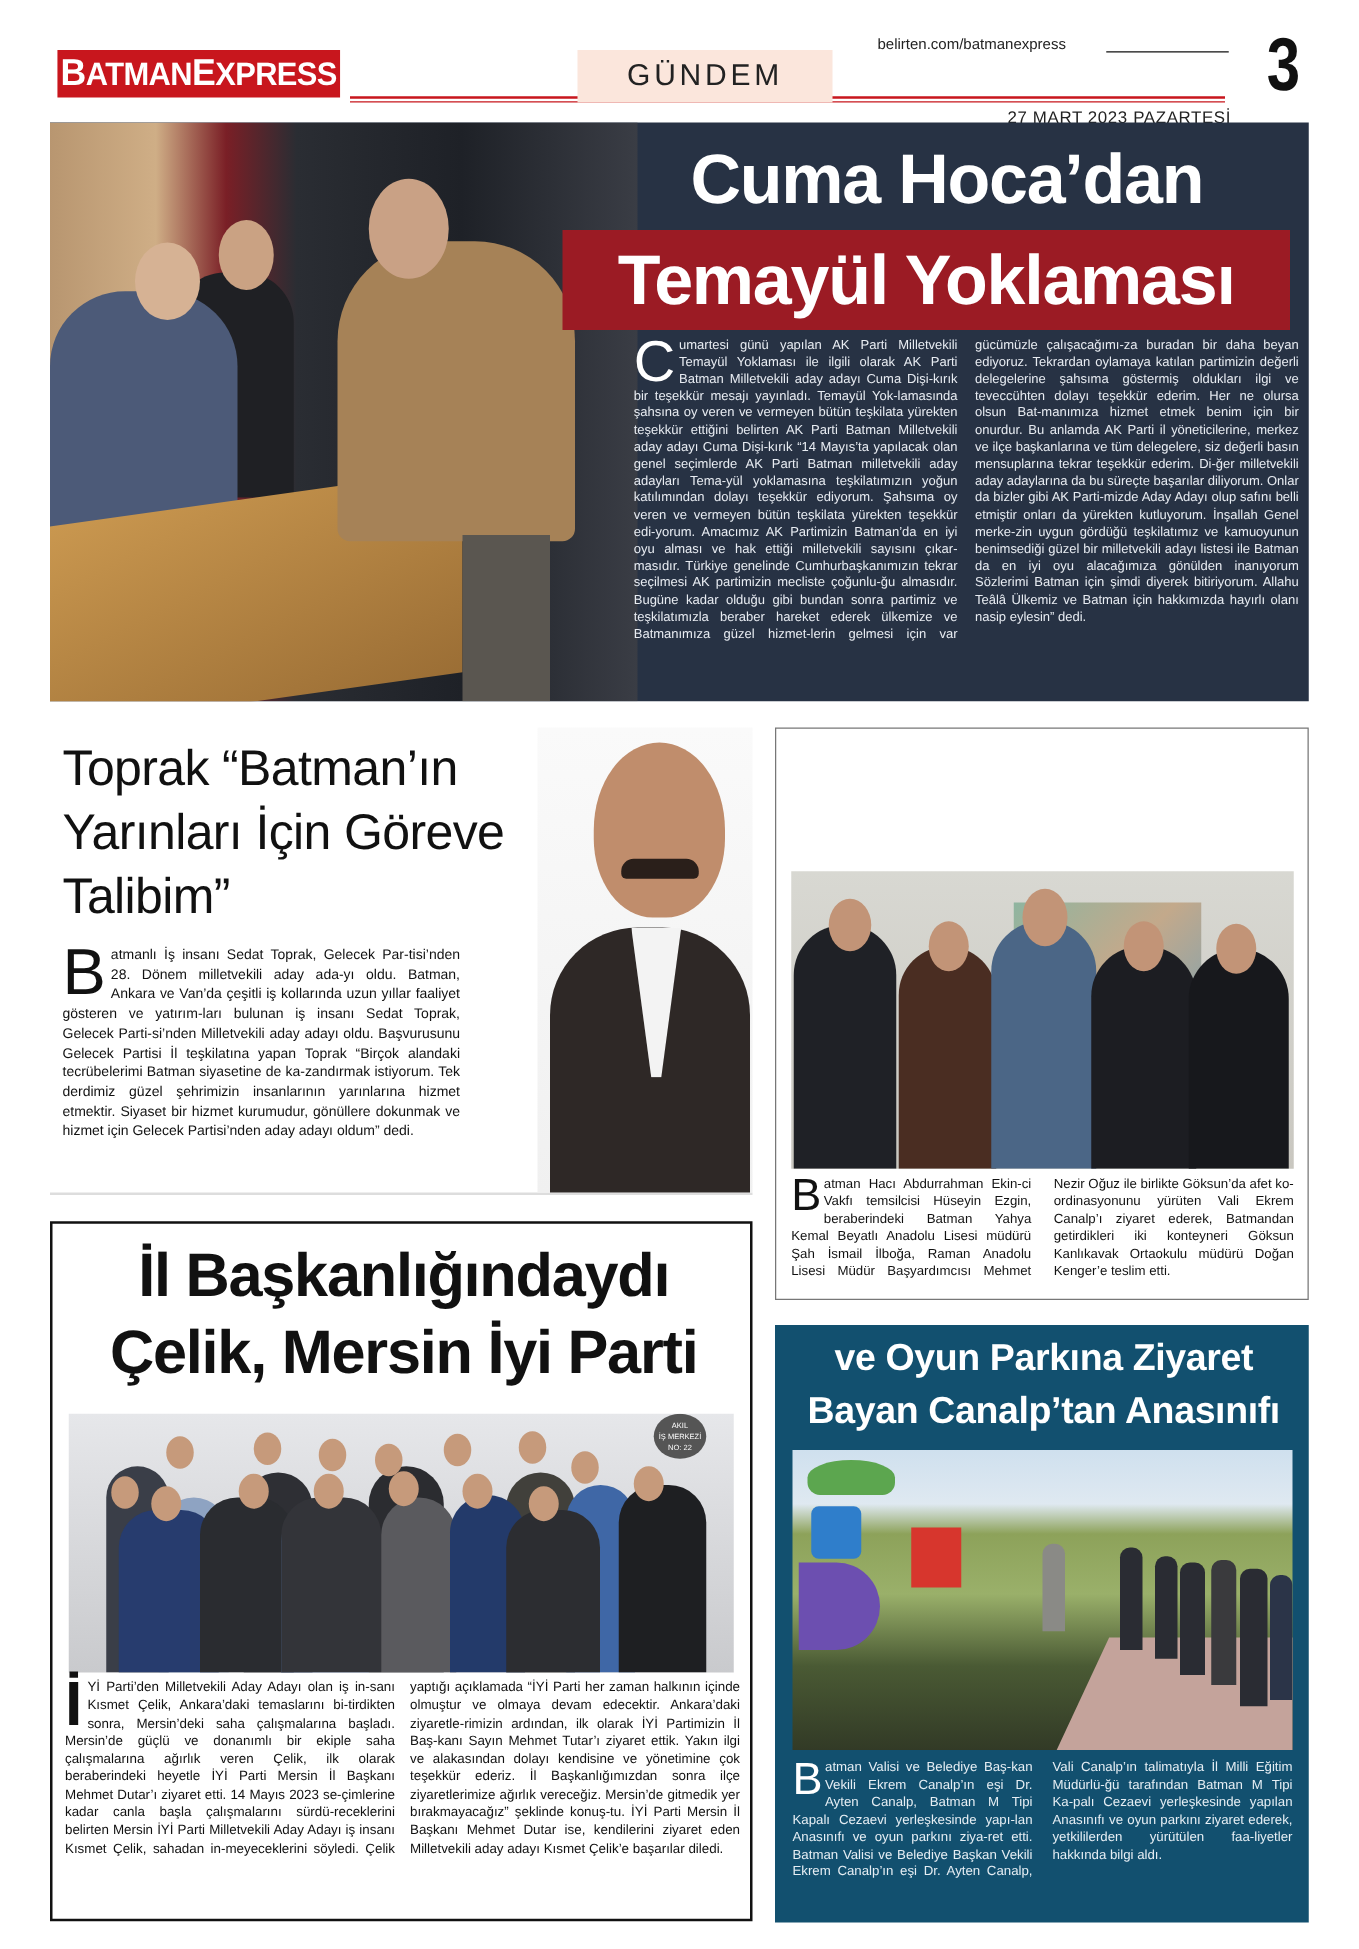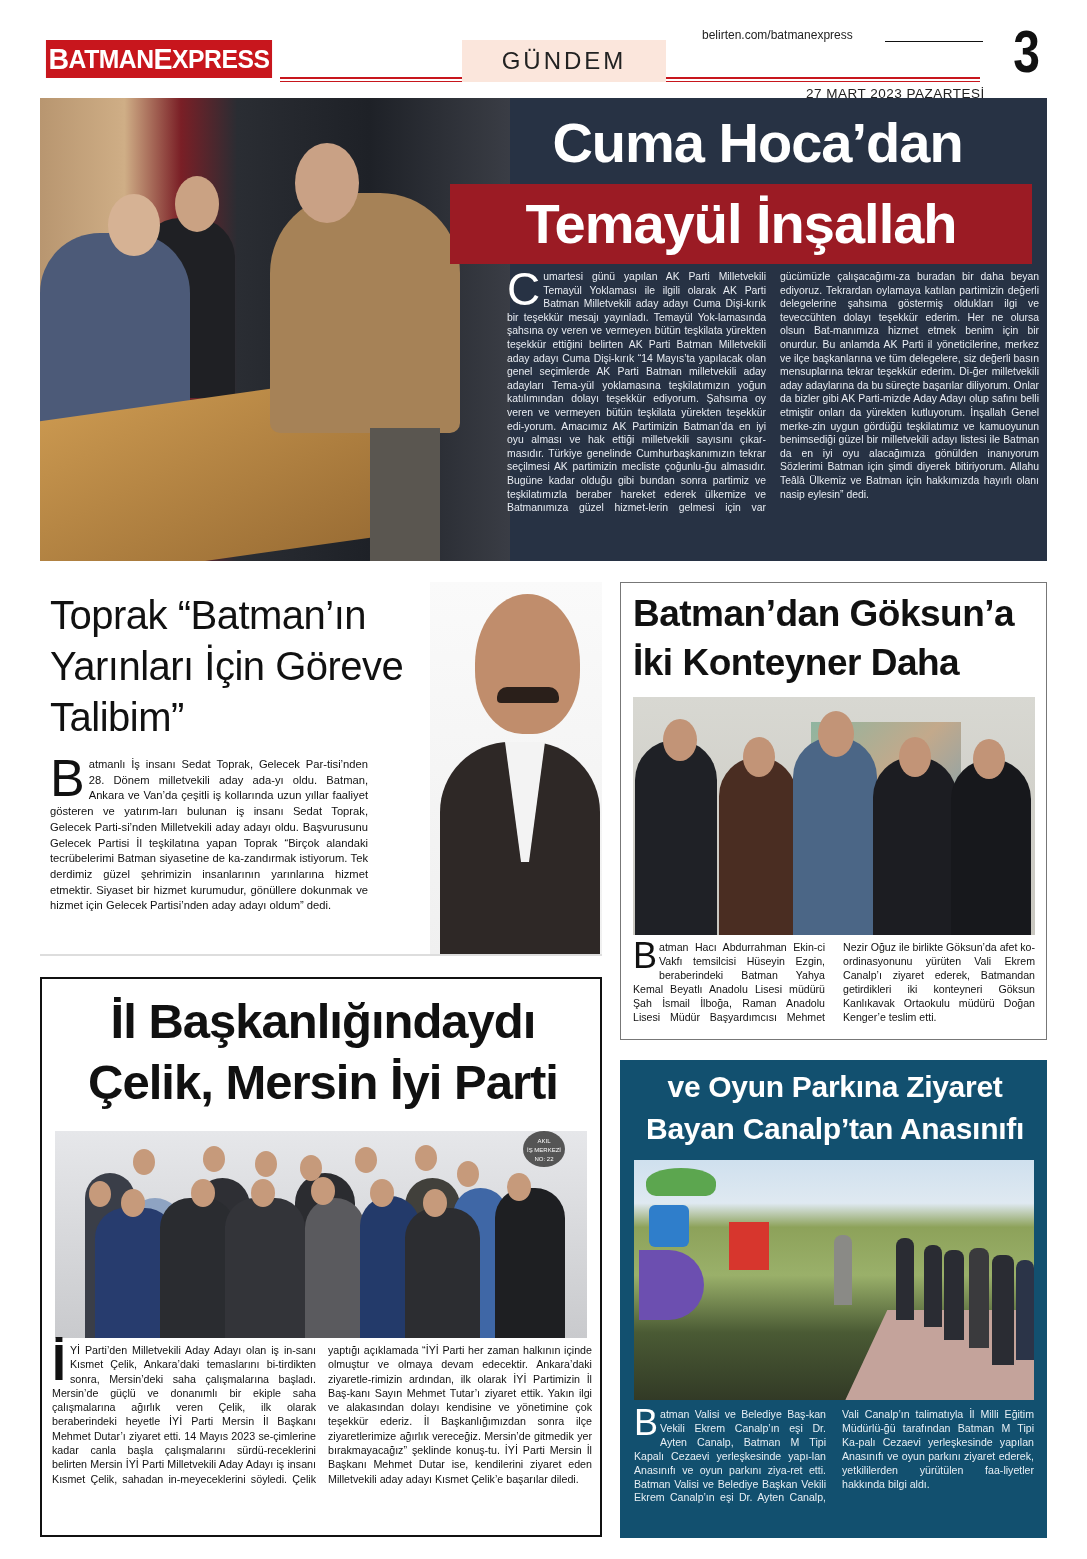--- a/index.html
+++ b/index.html
@@ -110,41 +110,40 @@
     <div class="p2h"></div>
     <div class="p1"></div>
     <div class="p1h"></div>
     <div class="table"></div>
     <div class="boxes"></div>
     <div class="p3"></div>
     <div class="p3h"></div>
     <div class="p3l"></div>
   </div>
   <div class="lead-title1">Cuma Hoca’dan</div>
-  <div class="lead-title2">Temayül İnşallah</div>
+  <div class="lead-title2">Temayül Yoklaması</div>
   <div class="lead-body">
     <span class="dropcap-c">C</span><span>umartesi günü yapılan AK Parti Milletvekili Temayül Yoklaması ile ilgili olarak AK Parti Batman Milletvekili aday adayı Cuma Dişi-kırık bir teşekkür mesajı yayınladı. Temayül Yok-lamasında şahsına oy veren ve vermeyen bütün teşkilata yürekten teşekkür ettiğini belirten AK Parti Batman Milletvekili aday adayı Cuma Dişi-kırık “14 Mayıs’ta yapılacak olan genel seçimlerde AK Parti Batman milletvekili aday adayları Tema-yül yoklamasına teşkilatımızın yoğun katılımından dolayı teşekkür ediyorum. Şahsıma oy veren ve vermeyen bütün teşkilata yürekten teşekkür edi-yorum. Amacımız AK Partimizin Batman’da en iyi oyu alması ve hak ettiği milletvekili sayısını çıkar-masıdır. Türkiye genelinde Cumhurbaşkanımızın tekrar seçilmesi AK partimizin mecliste çoğunlu-ğu almasıdır. Bugüne kadar olduğu gibi bundan sonra partimiz ve teşkilatımızla beraber hareket ederek ülkemize ve Batmanımıza güzel hizmet-lerin gelmesi için var gücümüzle çalışacağımı-za buradan bir daha beyan ediyoruz. Tekrardan oylamaya katılan partimizin değerli delegelerine şahsıma göstermiş oldukları ilgi ve teveccühten dolayı teşekkür ederim. Her ne olursa olsun Bat-manımıza hizmet etmek benim için bir onurdur. Bu anlamda AK Parti il yöneticilerine, merkez ve ilçe başkanlarına ve tüm delegelere, siz değerli basın mensuplarına tekrar teşekkür ederim. Di-ğer milletvekili aday adaylarına da bu süreçte başarılar diliyorum. Onlar da bizler gibi AK Parti-mizde Aday Adayı olup safını belli etmiştir onları da yürekten kutluyorum. İnşallah Genel merke-zin uygun gördüğü teşkilatımız ve kamuoyunun benimsediği güzel bir milletvekili adayı listesi ile Batman da en iyi oyu alacağımıza gönülden inanıyorum Sözlerimi Batman için şimdi diyerek bitiriyorum. Allahu Teâlâ Ülkemiz ve Batman için hakkımızda hayırlı olanı nasip eylesin” dedi.</span>
   </div>
 </div>
 
 <div class="toprak">
   <div class="toprak-photo">
     <div class="body"></div>
     <div class="shirt"></div>
     <div class="head"></div>
     <div class="must"></div>
   </div>
   <div class="toprak-title">Toprak “Batman’ın Yarınları İçin Göreve Talibim”</div>
   <div class="toprak-body">
     <span class="dropcap-b">B</span><span>atmanlı İş insanı Sedat Toprak, Gelecek Par-tisi’nden 28. Dönem milletvekili aday ada-yı oldu. Batman, Ankara ve Van’da çeşitli iş kollarında uzun yıllar faaliyet gösteren ve yatırım-ları bulunan iş insanı Sedat Toprak, Gelecek Parti-si’nden Milletvekili aday adayı oldu. Başvurusunu Gelecek Partisi İl teşkilatına yapan Toprak “Birçok alandaki tecrübelerimi Batman siyasetine de ka-zandırmak istiyorum. Tek derdimiz güzel şehrimizin insanlarının yarınlarına hizmet etmektir. Siyaset bir hizmet kurumudur, gönüllere dokunmak ve hizmet için Gelecek Partisi’nden aday adayı oldum” dedi.</span>
   </div>
 </div>
 
 <div class="goksun">
-  <div class="goksun-title">Batman’dan Göksun’a İki Konteyner Daha</div>
   <div class="goksun-photo">
     <div class="map"></div>
     <div class="gp" style="left:2px;width:82px;height:195px;background:#1f2126;"></div>
     <div class="gh" style="left:30px;top:22px;width:34px;height:42px;"></div>
     <div class="gp" style="left:86px;width:78px;height:178px;background:#4a2d22;"></div>
     <div class="gh" style="left:110px;top:40px;width:32px;height:40px;"></div>
     <div class="gp" style="left:160px;width:84px;height:198px;background:#4b6686;"></div>
     <div class="gh" style="left:185px;top:14px;width:36px;height:46px;"></div>
     <div class="gp" style="left:240px;width:84px;height:178px;background:#1c1d22;"></div>
     <div class="gh" style="left:266px;top:40px;width:32px;height:40px;"></div>

